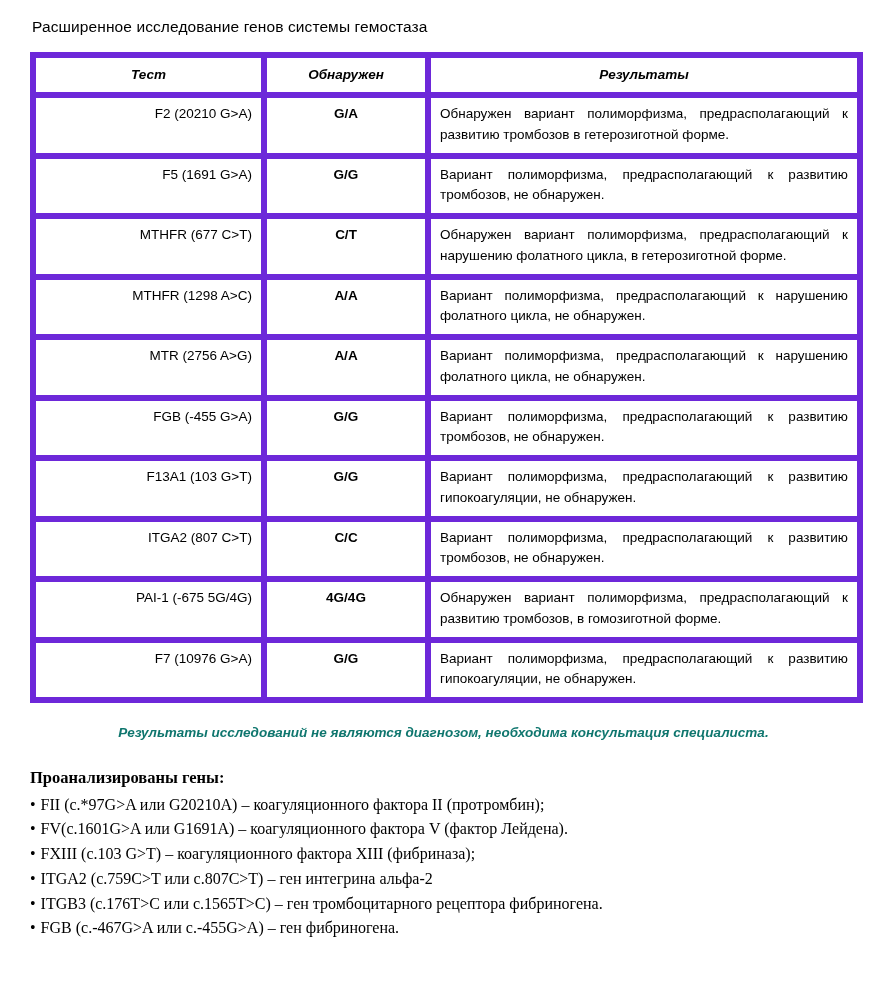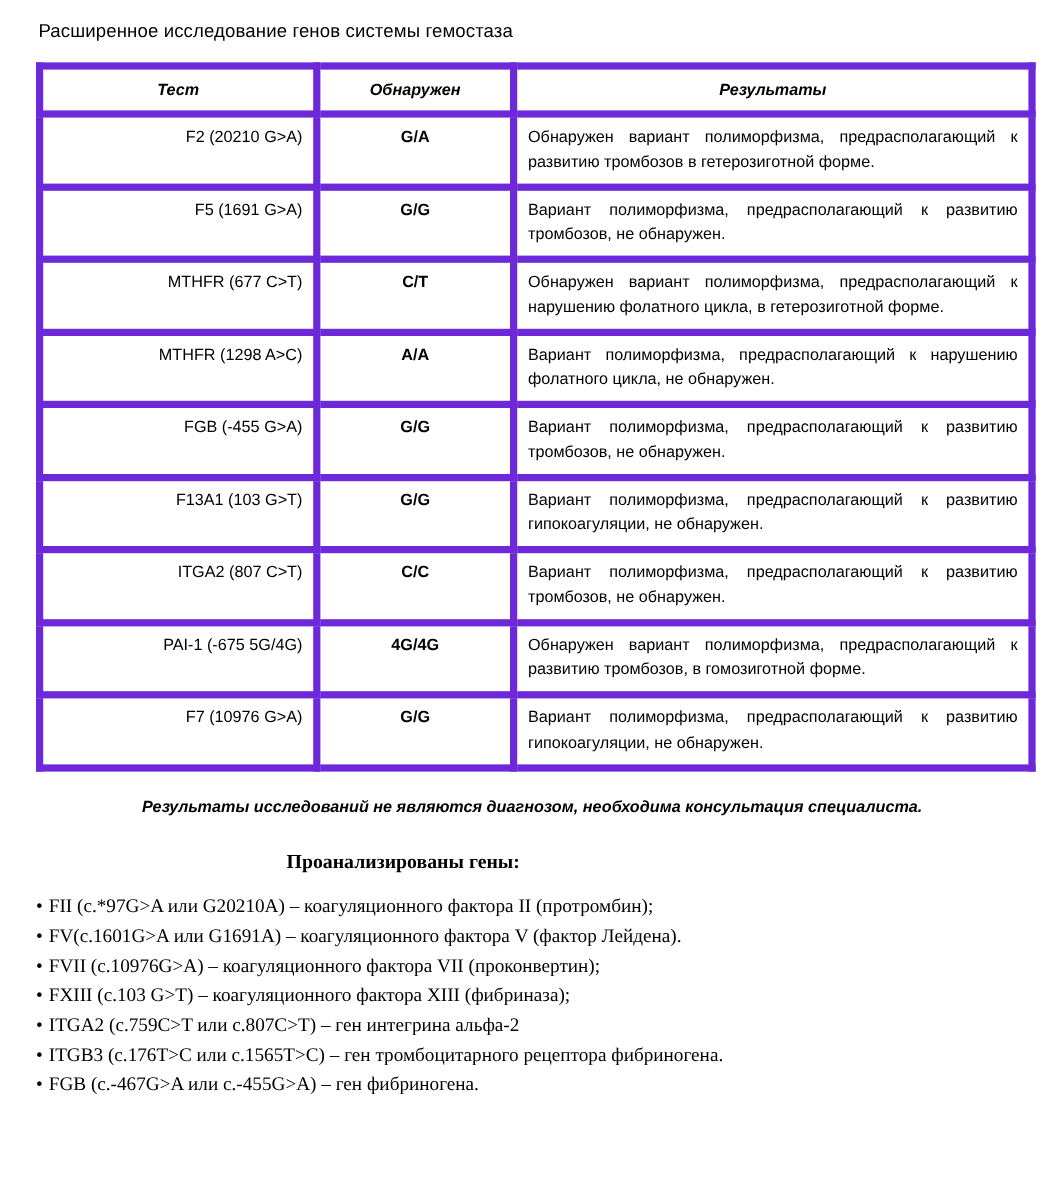--- a/index.html
+++ b/index.html
@@ -63,22 +63,21 @@
   }
   .genes {
     font-family: "Liberation Serif", serif;
     font-size: 16px;
     max-width: 612px;
     line-height: 1.42;
   }
   .genes-heading {
     font-weight: bold;
     font-size: 16.5px;
-    margin: 0 0 16px 0;
-    text-align: center;
+    margin: 0 0 4px 0;
   }
   .gene-item {
     margin: 0 0 2px 0;
   }
   .gene-item .bullet {
     display: inline;
     padding-right: 5px;
   }
 </style>
 </head>
@@ -114,20 +113,25 @@
       <td class="cell-test">MTHFR (677 C&gt;T)</td>
       <td class="cell-result">C/T</td>
       <td class="cell-comment">Обнаружен вариант полиморфизма, предрасполагающий к нарушению фолатного цикла, в гетерозиготной форме.</td>
     </tr>
     <tr>
       <td class="cell-test">MTHFR (1298 A&gt;C)</td>
       <td class="cell-result">A/A</td>
       <td class="cell-comment">Вариант полиморфизма, предрасполагающий к нарушению фолатного цикла, не обнаружен.</td>
     </tr>
     <tr>
+      <td class="cell-test">MTR (2756 A&gt;G)</td>
+      <td class="cell-result">A/A</td>
+      <td class="cell-comment">Вариант полиморфизма, предрасполагающий к нарушению фолатного цикла, не обнаружен.</td>
+    </tr>
+    <tr>
       <td class="cell-test">FGB (-455 G&gt;A)</td>
       <td class="cell-result">G/G</td>
       <td class="cell-comment">Вариант полиморфизма, предрасполагающий к развитию тромбозов, не обнаружен.</td>
     </tr>
     <tr>
       <td class="cell-test">F13A1 (103 G&gt;T)</td>
       <td class="cell-result">G/G</td>
       <td class="cell-comment">Вариант полиморфизма, предрасполагающий к развитию гипокоагуляции, не обнаружен.</td>
     </tr>
     <tr>
@@ -141,25 +145,24 @@
       <td class="cell-comment">Обнаружен вариант полиморфизма, предрасполагающий к развитию тромбозов, в гомозиготной форме.</td>
     </tr>
     <tr>
       <td class="cell-test">F7 (10976 G&gt;A)</td>
       <td class="cell-result">G/G</td>
       <td class="cell-comment">Вариант полиморфизма, предрасполагающий к развитию гипокоагуляции, не обнаружен.</td>
     </tr>
   </tbody>
 </table>
 
-<div class="disclaimer" id="disclaimer" style="color: #000000;">Результаты исследований не являются диагнозом, необходима консультация специалиста.</div>
+<div class="disclaimer" id="disclaimer" style="color: #0f766e;">Результаты исследований не являются диагнозом, необходима консультация специалиста.</div>
 
 <div class="genes">
   <div class="genes-heading">Проанализированы гены:</div>
   <div class="gene-item"><span class="bullet">•</span><span>FII (c.*97G&gt;A или G20210A) – коагуляционного фактора II (протромбин);</span></div>
   <div class="gene-item"><span class="bullet">•</span><span>FV(c.1601G&gt;A или G1691A) – коагуляционного фактора V (фактор Лейдена).</span></div>
-  <div class="gene-item"><span class="bullet">•</span><span>FVII (c.10976G&gt;A) – коагуляционного фактора VII (проконвертин);</span></div>
   <div class="gene-item"><span class="bullet">•</span><span>FXIII (c.103 G&gt;T) – коагуляционного фактора XIII (фибриназа);</span></div>
   <div class="gene-item"><span class="bullet">•</span><span>ITGA2 (c.759C&gt;T или c.807C&gt;T) – ген интегрина альфа-2</span></div>
   <div class="gene-item"><span class="bullet">•</span><span>ITGB3 (c.176T&gt;C или c.1565T&gt;C) – ген тромбоцитарного рецептора фибриногена.</span></div>
   <div class="gene-item"><span class="bullet">•</span><span>FGB (c.-467G&gt;A или c.-455G&gt;A) – ген фибриногена.</span></div>
 
 </div>
 
 </body></html>

